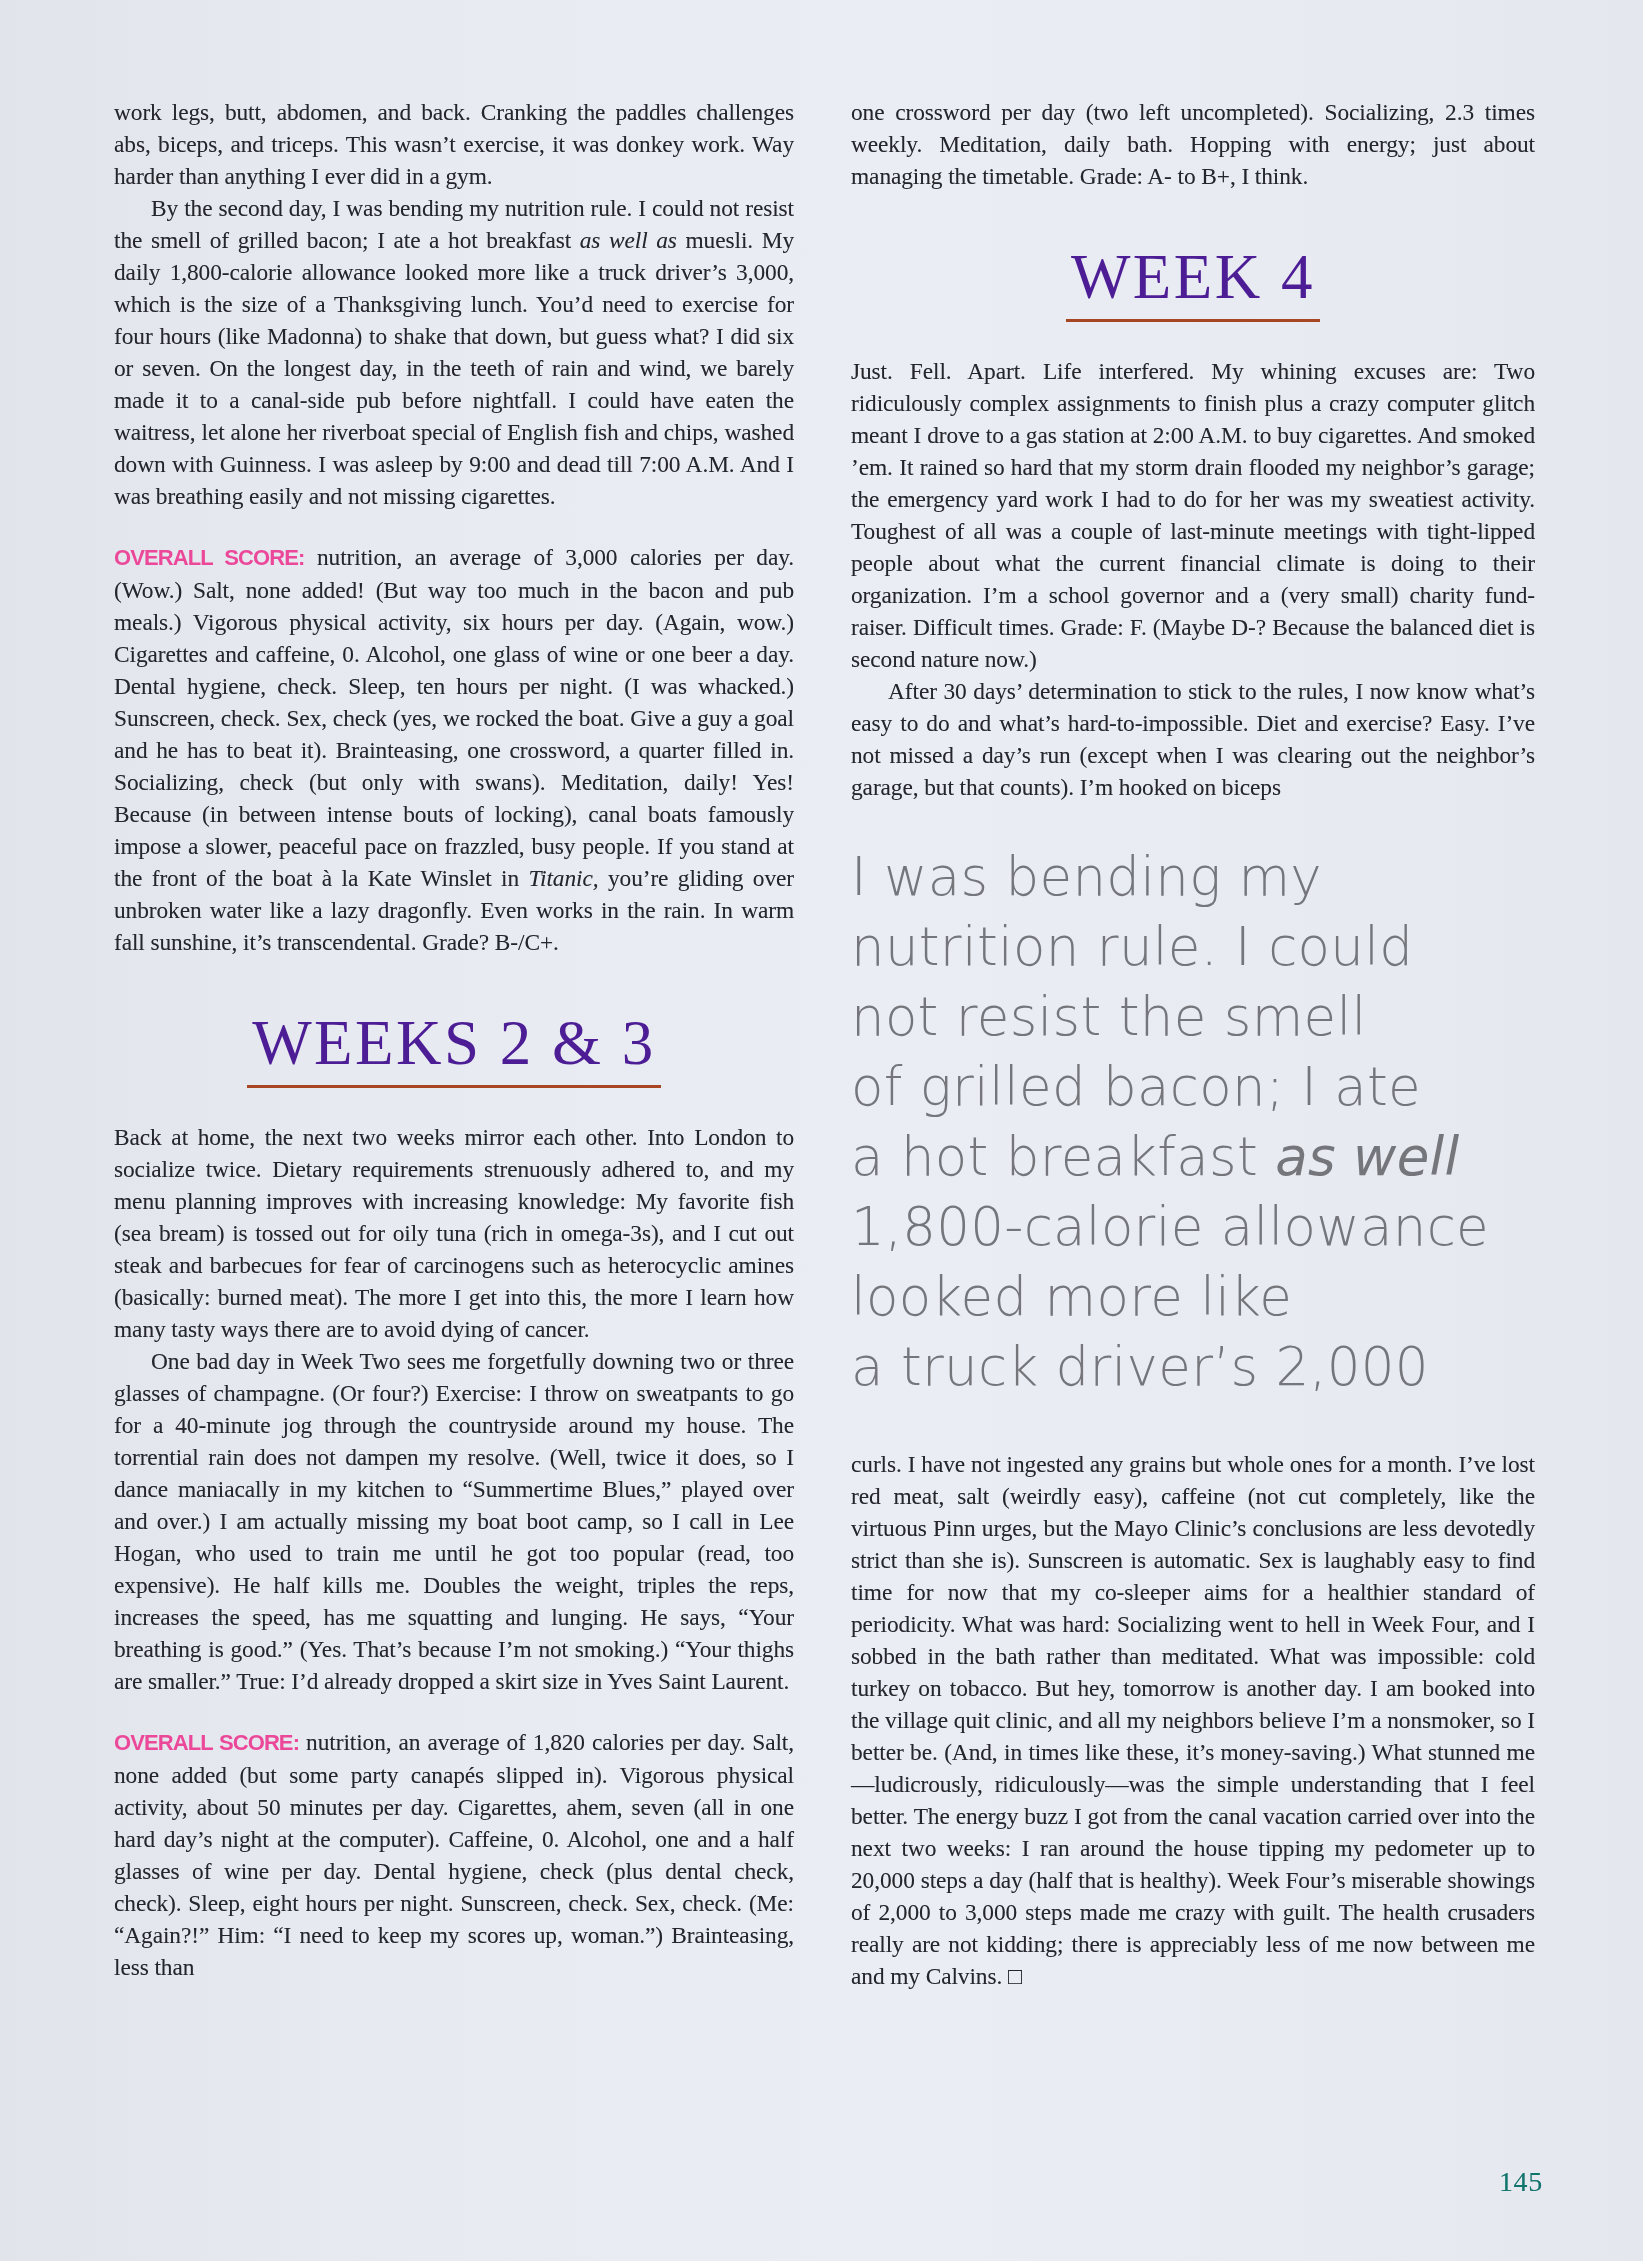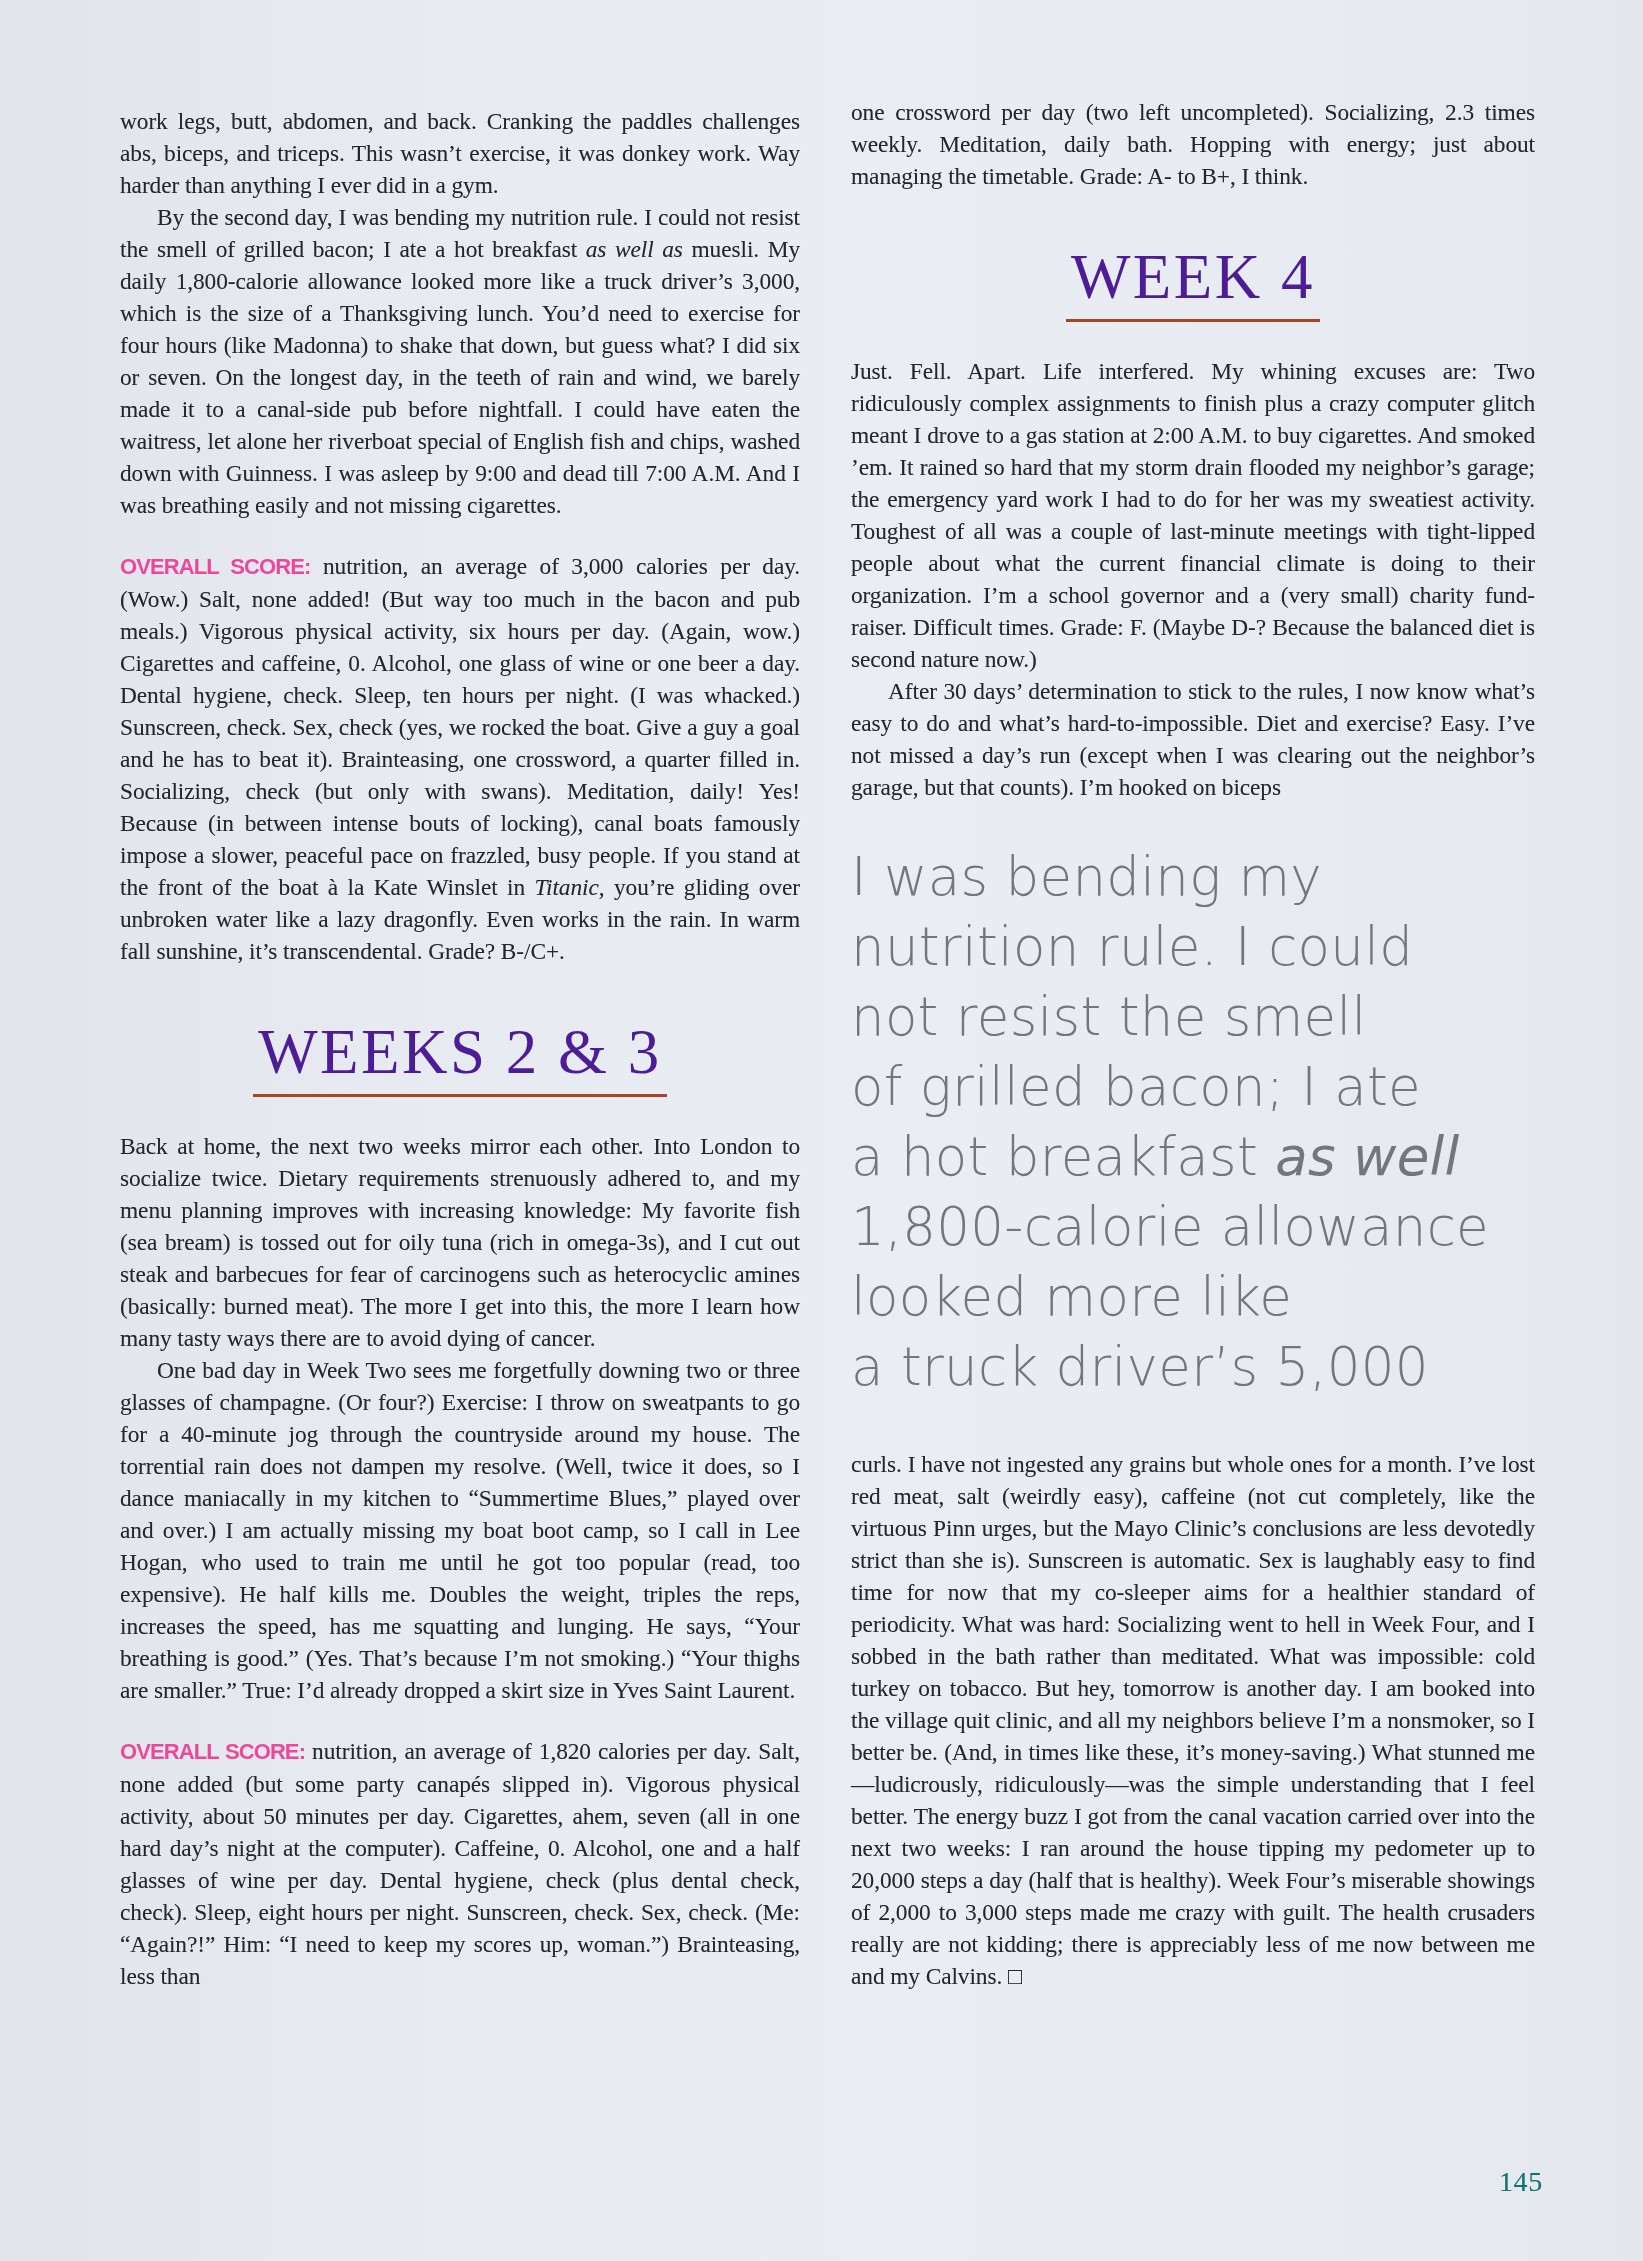--- a/index.html
+++ b/index.html
@@ -3,21 +3,21 @@
 <meta charset="utf-8">
 <style>
   html,body{margin:0;padding:0;}
   body{
     width:1643px;height:2261px;position:relative;overflow:hidden;
     background:linear-gradient(90deg,#e2e4ec 0%,#e8eaf2 22%,#ebedf4 55%,#e8eaf1 85%,#e5e7ef 100%);
     font-family:"Liberation Serif","DejaVu Serif",serif;
     color:#24262b;
   }
   .col{position:absolute;top:96px;}
-  .col-left{left:120px;width:680px;margin-top:9px;}
+  .col-left{left:114px;width:680px;}
   .col-right{left:851px;width:684px;}
   p.body{
     margin:0;font-size:23.4px;line-height:32px;text-align:justify;
     letter-spacing:-0.1px;text-shadow:0 0 0.6px rgba(40,42,48,.25);
   }
   p.body em{}
   p.indent{text-indent:37px;}
   p.score{margin-top:29px;}
   .score-label{
     font-family:"Liberation Sans",sans-serif;font-weight:bold;
@@ -70,21 +70,21 @@
     <p class="body indent">After 30 days’ determination to stick to the rules, I now know what’s easy to do and what’s hard-to-impossible. Diet and exercise? Easy. I’ve not missed a day’s run (except when I was clearing out the neighbor’s garage, but that counts). I’m hooked on biceps</p>
 
     <div class="pull-quote">
       <div class="pq-line"><span>I was bending my</span></div>
       <div class="pq-line"><span>nutrition rule. I could</span></div>
       <div class="pq-line"><span>not resist the smell</span></div>
       <div class="pq-line"><span>of grilled bacon; I ate</span></div>
       <div class="pq-line"><span>a hot breakfast </span><em>as well</em></div>
       <div class="pq-line"><span>1,800-calorie allowance</span></div>
       <div class="pq-line"><span>looked more like</span></div>
-      <div class="pq-line"><span>a truck driver’s 5,000</span></div>
+      <div class="pq-line"><span>a truck driver’s 2,000</span></div>
     </div>
 
     <p class="body">curls. I have not ingested any grains but whole ones for a month. I’ve lost red meat, salt (weirdly easy), caffeine (not cut completely, like the virtuous Pinn urges, but the Mayo Clinic’s conclusions are less devotedly strict than she is). Sunscreen is automatic. Sex is laughably easy to find time for now that my co-sleeper aims for a healthier standard of periodicity. What was hard: Socializing went to hell in Week Four, and I sobbed in the bath rather than meditated. What was impossible: cold turkey on tobacco. But hey, tomorrow is another day. I am booked into the village quit clinic, and all my neighbors believe I’m a nonsmoker, so I better be. (And, in times like these, it’s money-saving.) What stunned me—ludicrously, ridiculously—was the simple understanding that I feel better. The energy buzz I got from the canal vacation carried over into the next two weeks: I ran around the house tipping my pedometer up to 20,000 steps a day (half that is healthy). Week Four’s miserable showings of 2,000 to 3,000 steps made me crazy with guilt. The health crusaders really are not kidding; there is appreciably less of me now between me and my Calvins. □</p>
   </div>
 
   <div class="page-number">145</div>
 
 </div>
 
 

